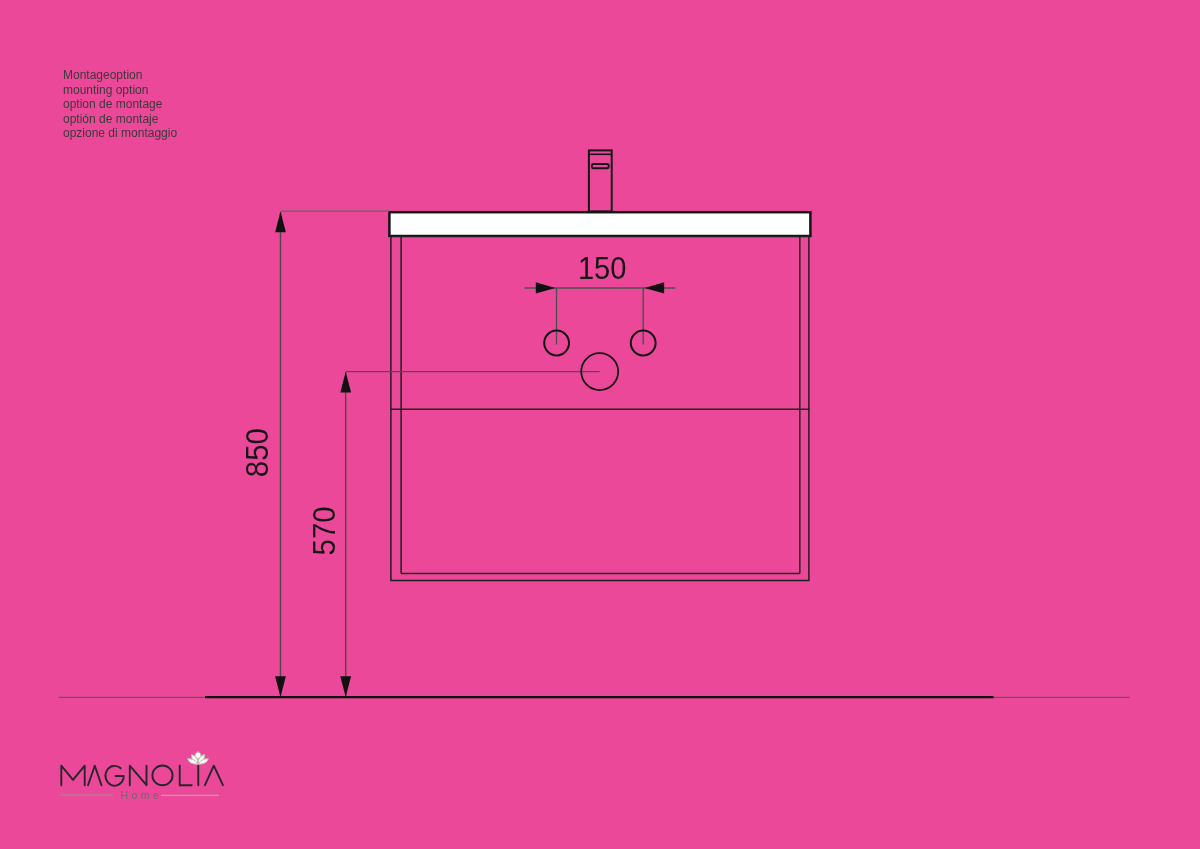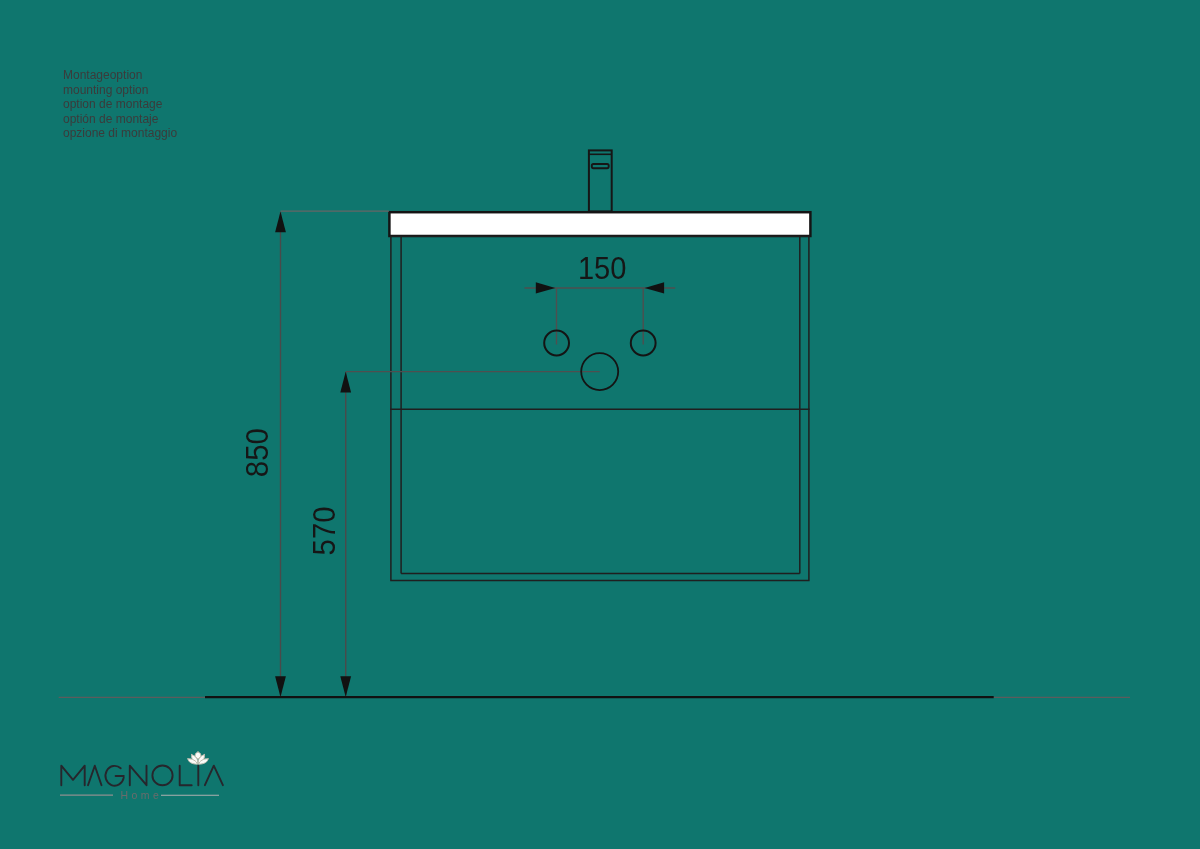--- a/index.html
+++ b/index.html
@@ -1,16 +1,16 @@
 <!DOCTYPE html>
 <html><head>
 <meta charset="utf-8">
 <style>
   html,body{margin:0;padding:0;background:#ffffff;}
-  .page{position:relative;width:1200px;height:849px;background:#0f766e;overflow:hidden;
+  .page{position:relative;width:1200px;height:849px;background:#ec4899;overflow:hidden;
         font-family:"Liberation Sans", sans-serif;}
   svg{position:absolute;left:0;top:0;}
   text{font-family:"Liberation Sans", sans-serif;}
 </style>
 </head>
 <body>
 <div class="page">
 <svg width="1200" height="849" viewBox="0 0 1200 849">
 
   <g fill="#3b3b3b" font-size="12px">

